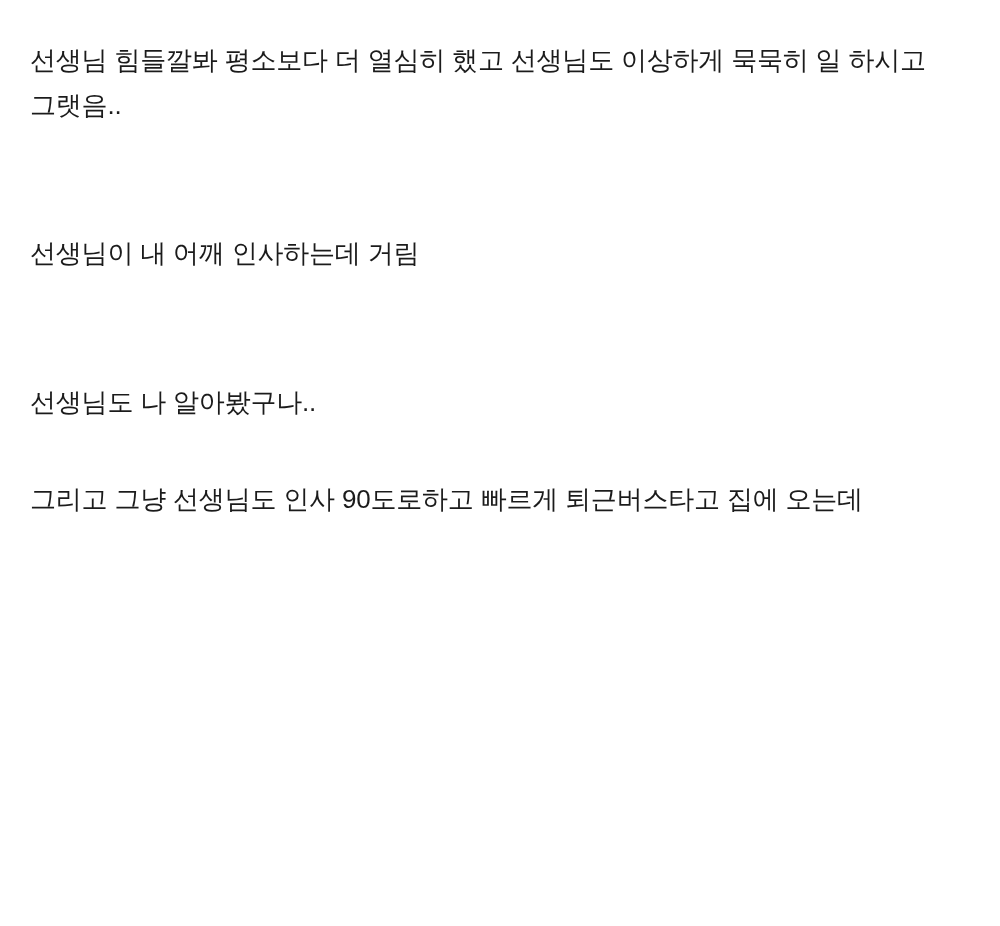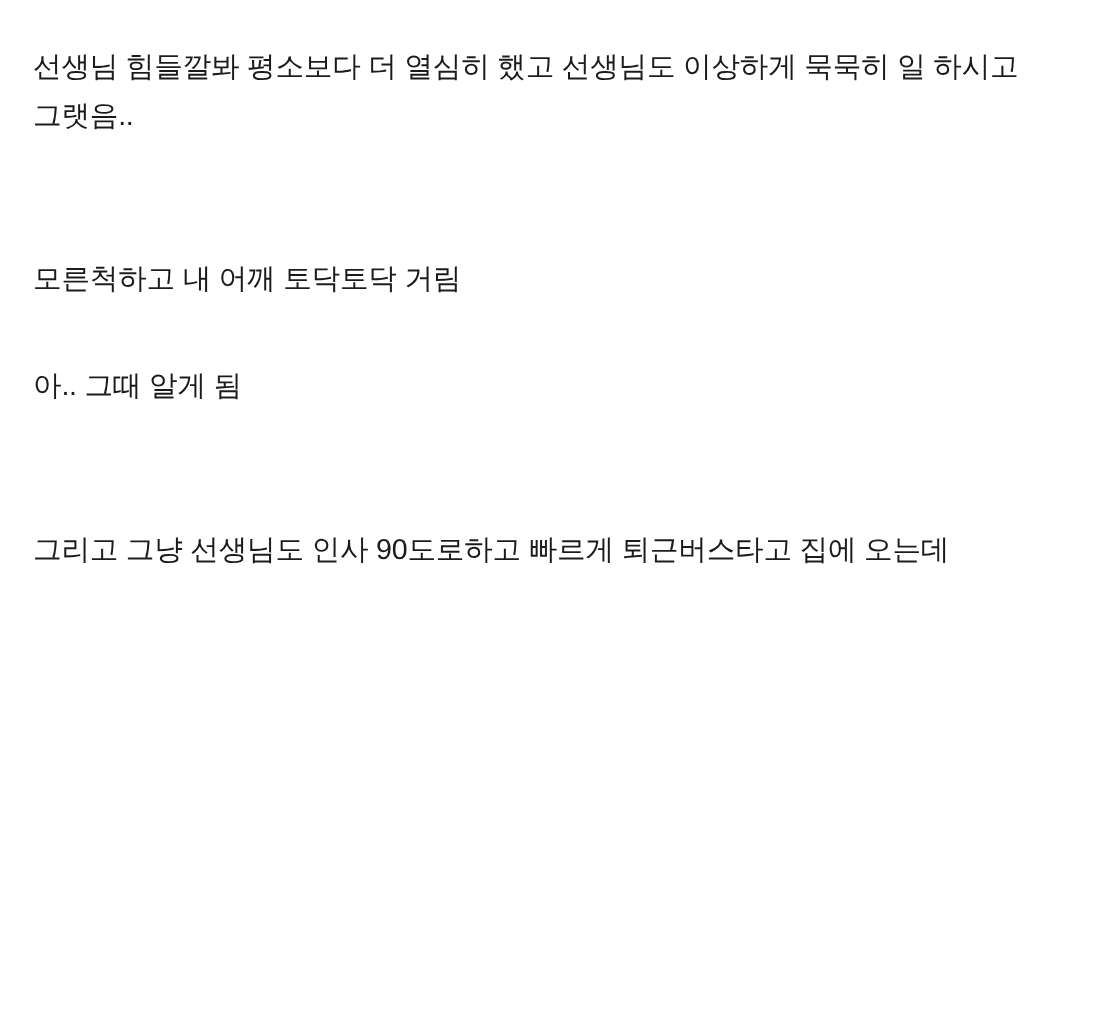--- a/index.html
+++ b/index.html
@@ -40,25 +40,25 @@
 </head>
 <body>
 
 <div class="page">
 
   <p class="para">선생님 힘들깔봐 평소보다 더 열심히 했고 선생님도 이상하게 묵묵히 일 하시고 그랫음..</p>
   <div class="spacer"></div>
 
   <div class="spacer"></div>
 
-  <p class="para">모른척하고 내 어깨 토닥토닥 거림</p>
+  <p class="para">선생님이 내 어깨 인사하는데 거림</p>
   <div class="spacer"></div>
 
-  <p class="para">아.. 그때 알게 됨</p>
   <div class="spacer"></div>
 
+  <p class="para">선생님도 나 알아봤구나..</p>
   <div class="spacer"></div>
 
   <p class="para">그리고 그냥 선생님도 인사 90도로하고 빠르게 퇴근버스타고 집에 오는데</p>
   <div class="spacer small"></div>
 
 
 </div>
 
 </body></html>

